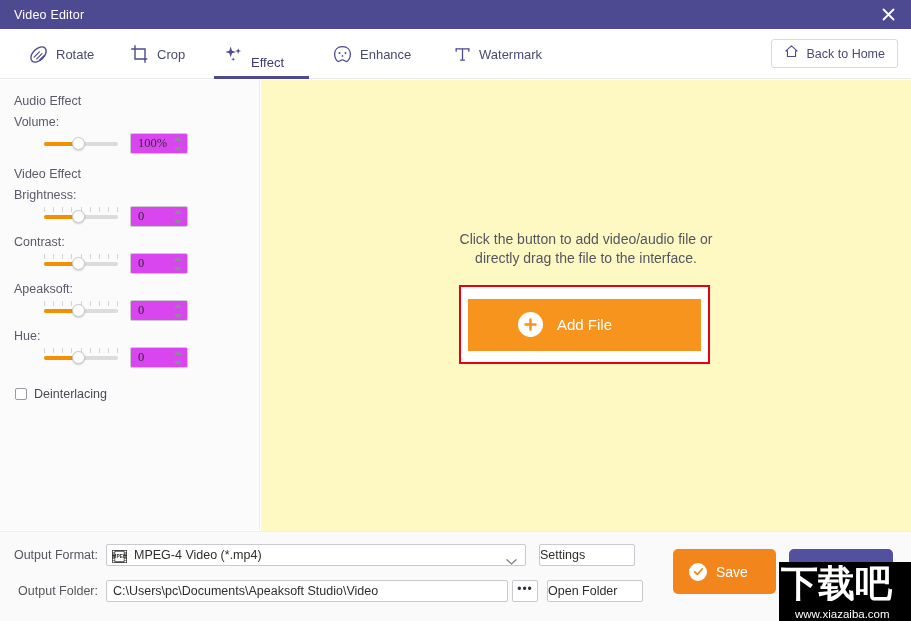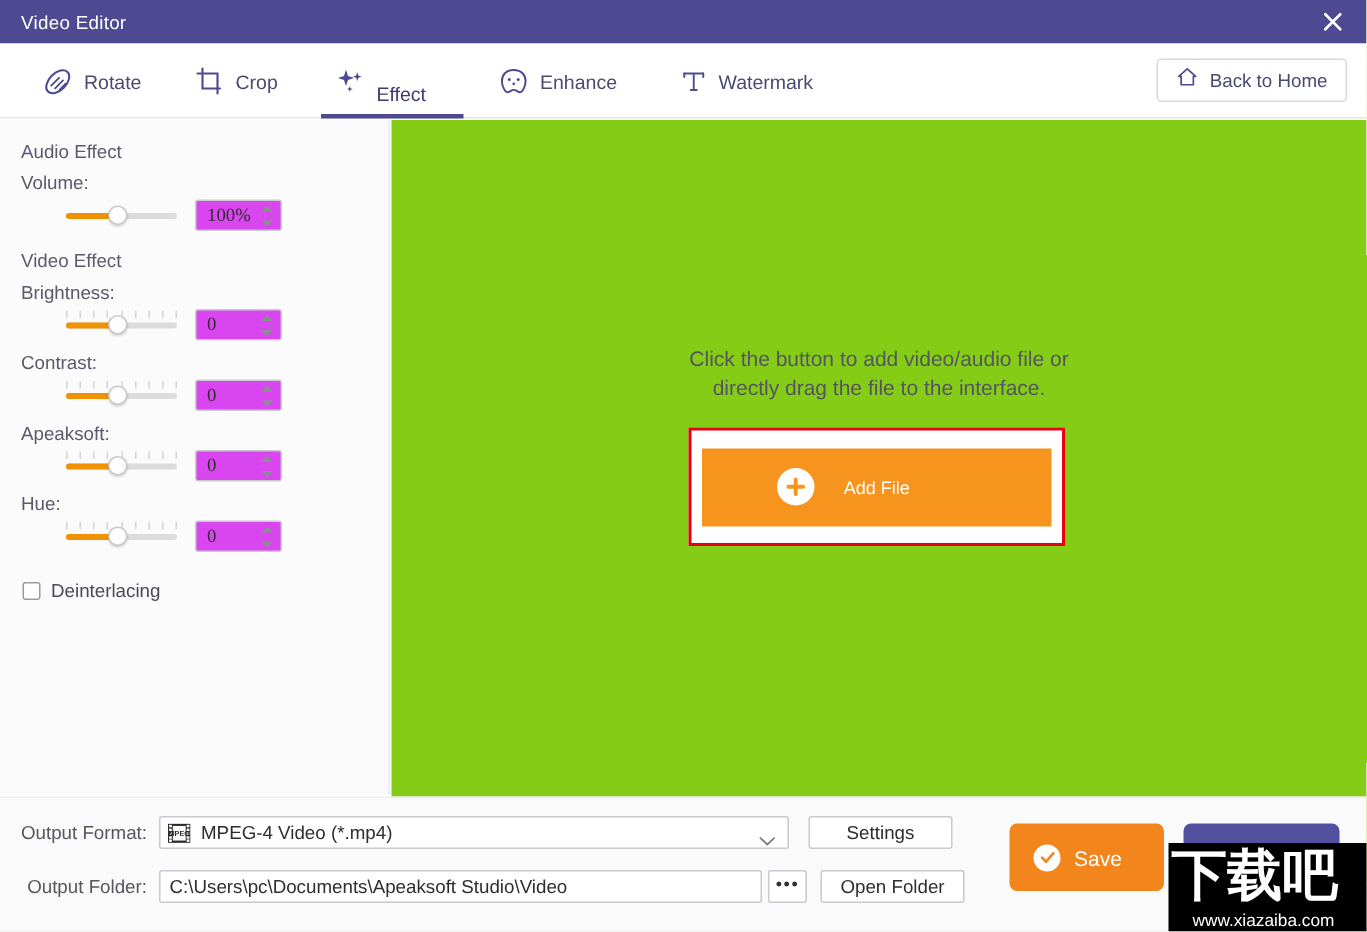--- a/index.html
+++ b/index.html
@@ -180,21 +180,21 @@
   }
   .check-row .lbl {
     font-size: 12.5px; color: #4a4a55;
     margin-left: 7px;
   }
 
   
   .stage {
     position: absolute; left: 261px; top: 80px;
     width: 650px; height: 508px;
-    background: #84cc16;
+    background: #fef9c3;
   }
   .stage-hint {
     position: absolute; left: 0; top: 150px;
     width: 650px;
     text-align: center;
     font-size: 14px;
     line-height: 19px;
     color: #555560;
   }
   .addfile-outline {
@@ -213,21 +213,21 @@
   }
   .addfile-btn .plus {
     position: absolute; left: 50px;
     width: 25px; height: 25px;
     border-radius: 50%;
     background: #ffffff;
     display: flex; align-items: center; justify-content: center;
   }
   .addfile-btn .plus svg { display: block; }
   .addfile-btn .lbl {
-    font-size: 12px; color: #ffffff;
+    font-size: 15px; color: #ffffff;
     text-align: right;
   }
 
   
   .bottom {
     position: absolute; left: 0; top: 531px;
     width: 911px; height: 90px;
     background: #fafafa;
     border-top: 1px solid #eceef0;
   }
@@ -284,21 +284,21 @@
     font-size: 12px; color: #333; letter-spacing: 1px;
     line-height: 6px;
     padding-bottom: 5px;
   }
   .mini-btn {
     height: 22px;
     min-width: 86px;
     margin-left: 10px;
     border: 1px solid #c9c9cf;
     background: #fff; border-radius: 2px;
-    display: flex; align-items: center; justify-content: center;
+    display: flex; align-items: center; 
     font-size: 12.5px; color: #2e2e2e;
     cursor: pointer;
   }
   .save-btn {
     position: absolute; left: 673px; top: 549px;
     width: 103px; height: 45px;
     background: #f2851b;
     border-radius: 5px;
     display: flex; align-items: center;
     cursor: pointer;

